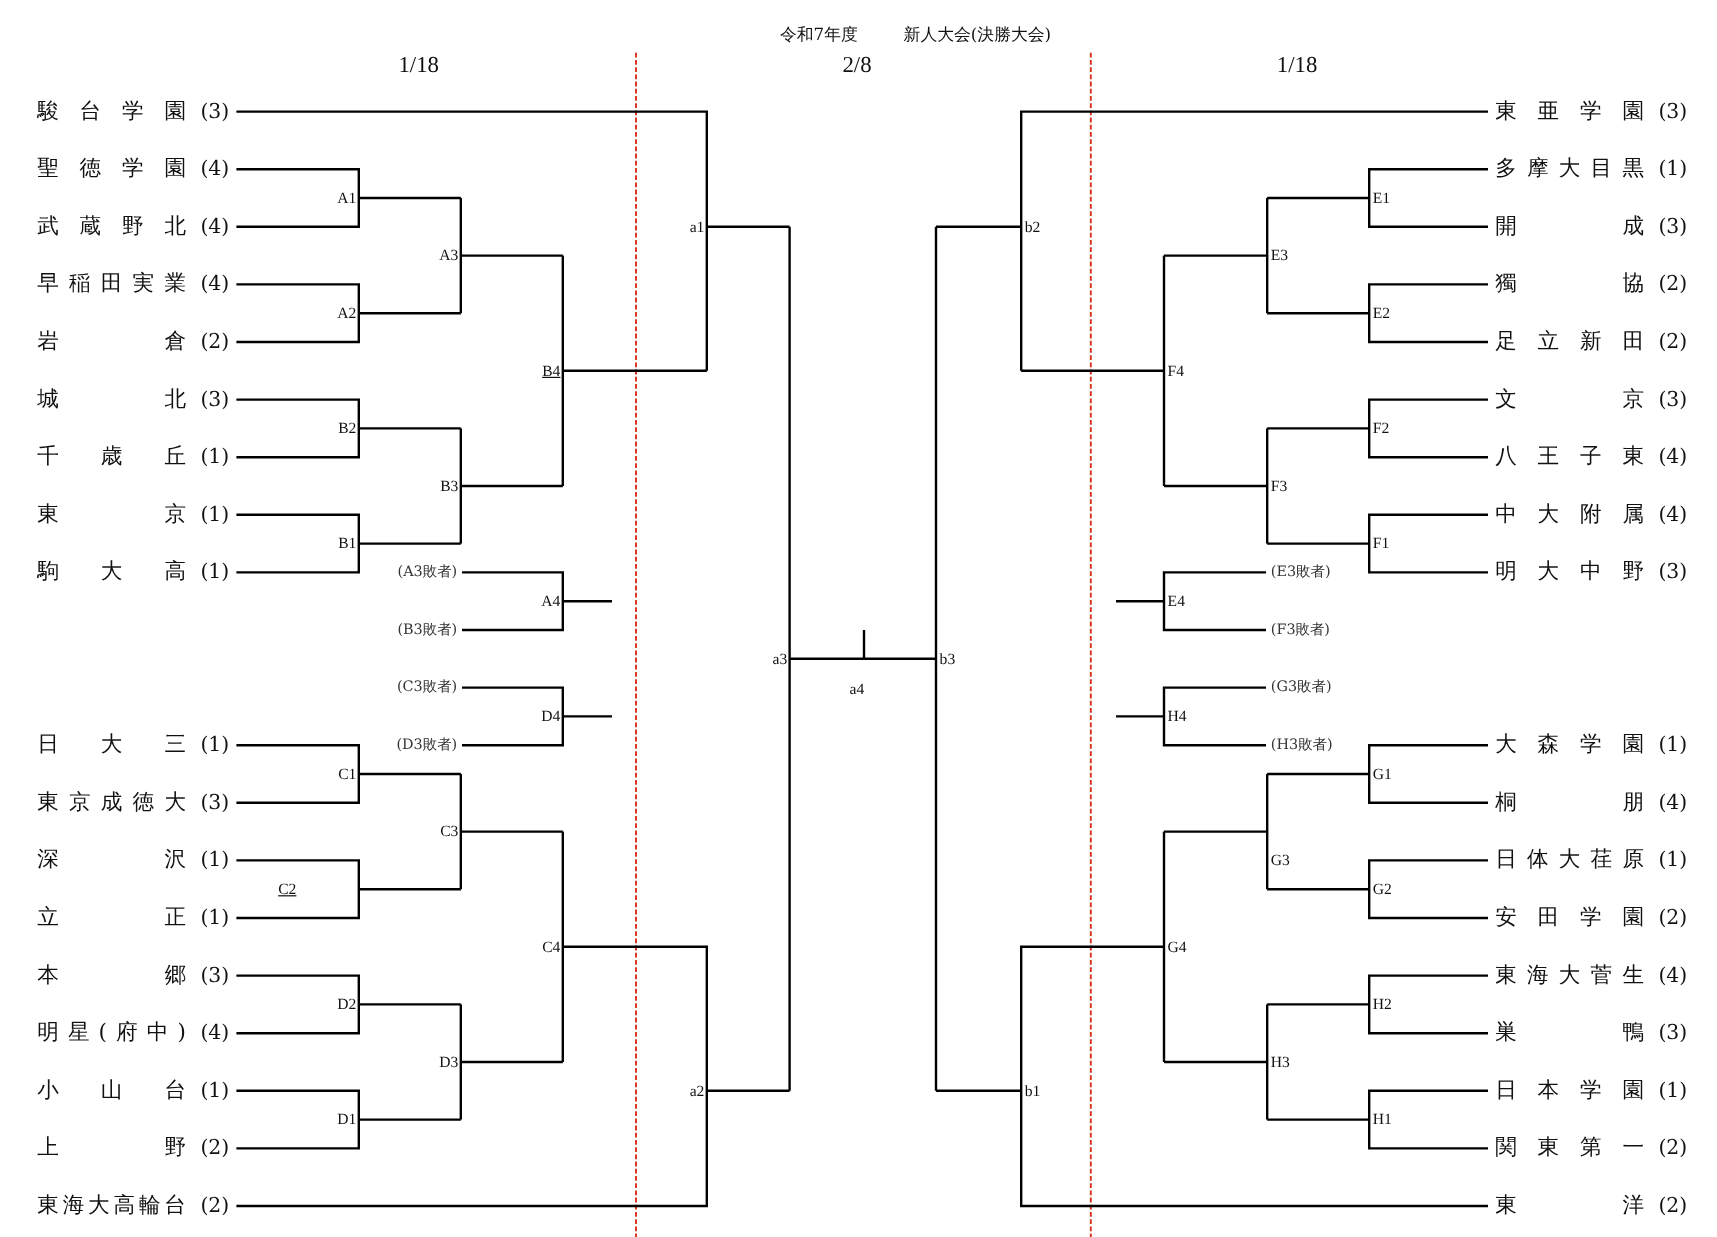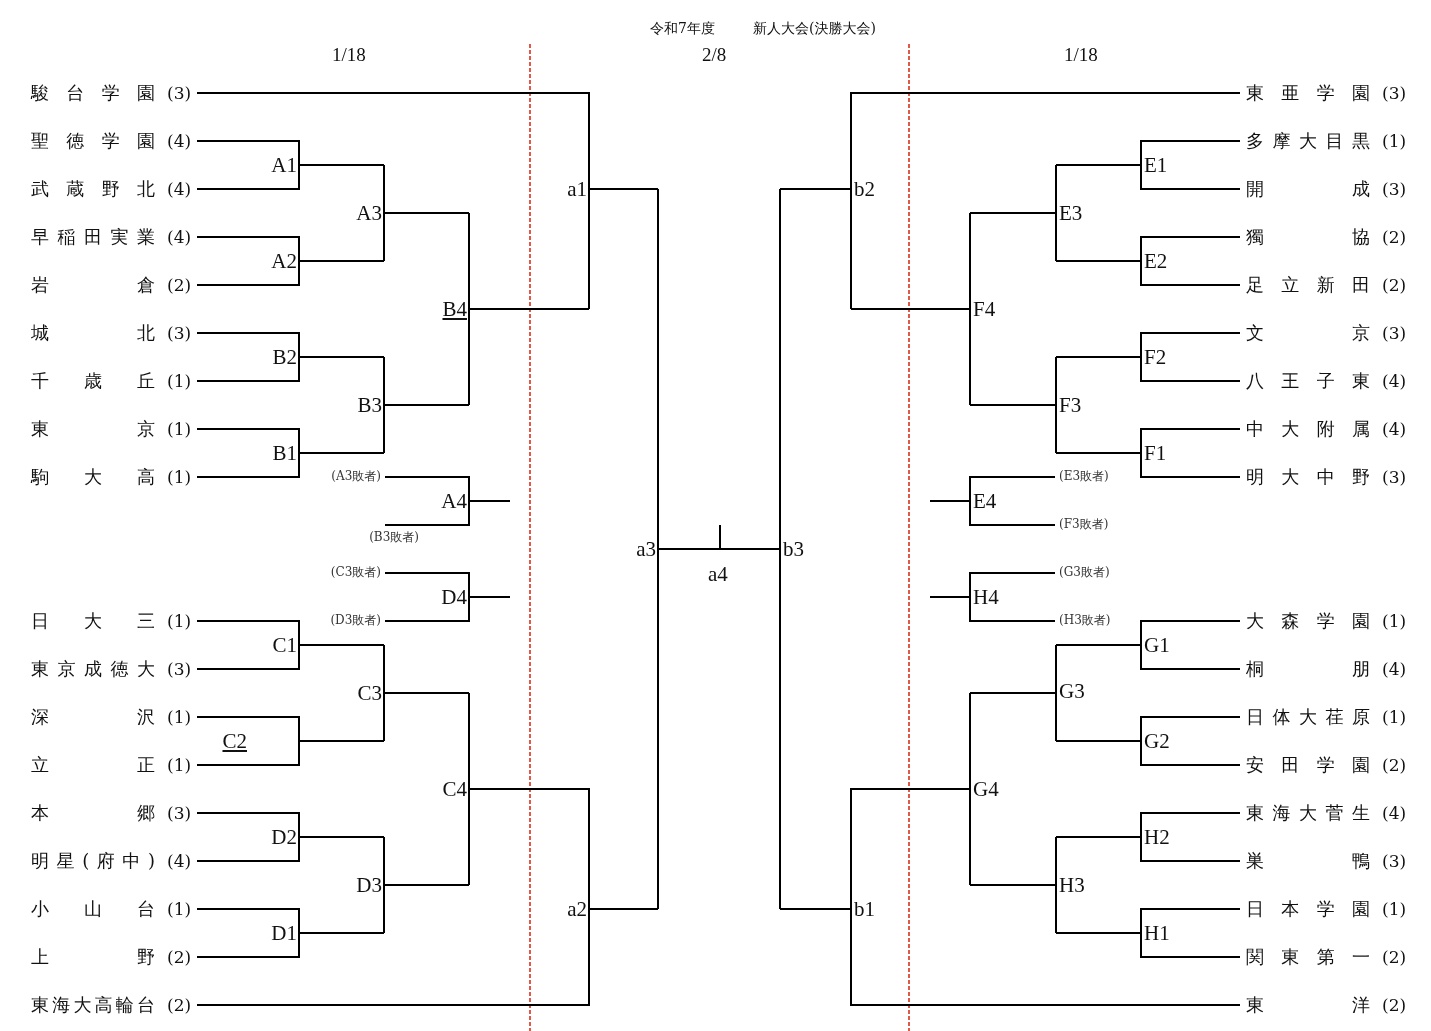--- a/index.html
+++ b/index.html
@@ -3,21 +3,21 @@
 <meta charset="utf-8">
 <style>
   html,body{margin:0;padding:0;background:#fff;}
   body{width:1431px;height:1031px;position:relative;overflow:hidden;font-family:"DejaVu Serif","Liberation Serif",serif;color:#111;}
   #bracket{position:absolute;left:0;top:0;}
   .hdr{position:absolute;font-size:14px;white-space:nowrap;}
   .date{position:absolute;font-size:19px;font-family:"Liberation Serif","DejaVu Serif",serif;}
   .team{position:absolute;font-size:18px;white-space:nowrap;height:24px;line-height:24px;display:flex;}
   .team .nm{display:flex;justify-content:space-between;width:124px;}
   .team .sd{margin-left:12px;font-size:17px;}
-  .node{position:absolute;font-size:21px;line-height:22px;font-family:"Liberation Serif","DejaVu Serif",serif;}
+  .node{position:absolute;font-size:13px;line-height:22px;font-family:"Liberation Serif","DejaVu Serif",serif;}
   .loser{position:absolute;font-size:12px;color:#333;white-space:nowrap;}
 </style>
 </head>
 <body>
 
 <svg id="bracket" width="1431" height="1031">
 
   <line x1="530" y1="44" x2="530" y2="1031" stroke="#d9301c" stroke-width="1.6" stroke-dasharray="4,2"></line>
   <line x1="909" y1="44" x2="909" y2="1031" stroke="#d9301c" stroke-width="1.6" stroke-dasharray="4,2"></line>
   <g id="lines" stroke="#000" stroke-width="2" fill="none">
@@ -433,30 +433,30 @@
     <div class="node" style="top: 250px; left: 1144px;">E2</div>
     <div class="node" style="top: 202px; left: 1059px;">E3</div>
     <div class="node" style="top: 346px; left: 1144px;">F2</div>
     <div class="node" style="top: 442px; left: 1144px;">F1</div>
     <div class="node" style="top: 394px; left: 1059px;">F3</div>
     <div class="node" style="top: 298px; left: 973px;">F4</div>
     <div class="node" style="top: 490px; left: 973px;">E4</div>
     <div class="node" style="top: 586px; left: 973px;">H4</div>
     <div class="node" style="top: 634px; left: 1144px;">G1</div>
     <div class="node" style="top: 730px; left: 1144px;">G2</div>
-    <div class="node" style="top: 680px; left: 1059px; text-align: right;">G3</div>
+    <div class="node" style="top: 706px; left: 1059px; text-align: right;">G3</div>
     <div class="node" style="top: 826px; left: 1144px;">H2</div>
     <div class="node" style="top: 922px; left: 1144px; text-align: center;">H1</div>
     <div class="node" style="top: 874px; left: 1059px;">H3</div>
     <div class="node" style="top: 778px; left: 973px;">G4</div>
     <div class="node" style="top: 178px; left: 854px;">b2</div>
     <div class="node" style="top: 898px; left: 854px;">b1</div>
     <div class="node" style="top: 538px; left: 783px;">b3</div>
     <div class="node" style="left: 708px; top: 563px;">a4</div>
     <div class="loser" style="top: 468px; right: 1050px;">(A3敗者)</div>
-    <div class="loser" style="top: 516px; right: 1012px; margin-top: 13px;">(B3敗者)</div>
+    <div class="loser" style="top: 516px; right: 1050px;">(B3敗者)</div>
     <div class="loser" style="top: 564px; right: 1050px;">(C3敗者)</div>
     <div class="loser" style="top: 612px; right: 1050px;">(D3敗者)</div>
     <div class="loser" style="top: 468px; left: 1059px;">(E3敗者)</div>
     <div class="loser" style="top: 516px; left: 1059px; text-align: right;">(F3敗者)</div>
     <div class="loser" style="top: 564px; left: 1059px;">(G3敗者)</div>
     <div class="loser" style="top: 612px; left: 1059px;">(H3敗者)</div>
   </div>
 
 </body></html>

